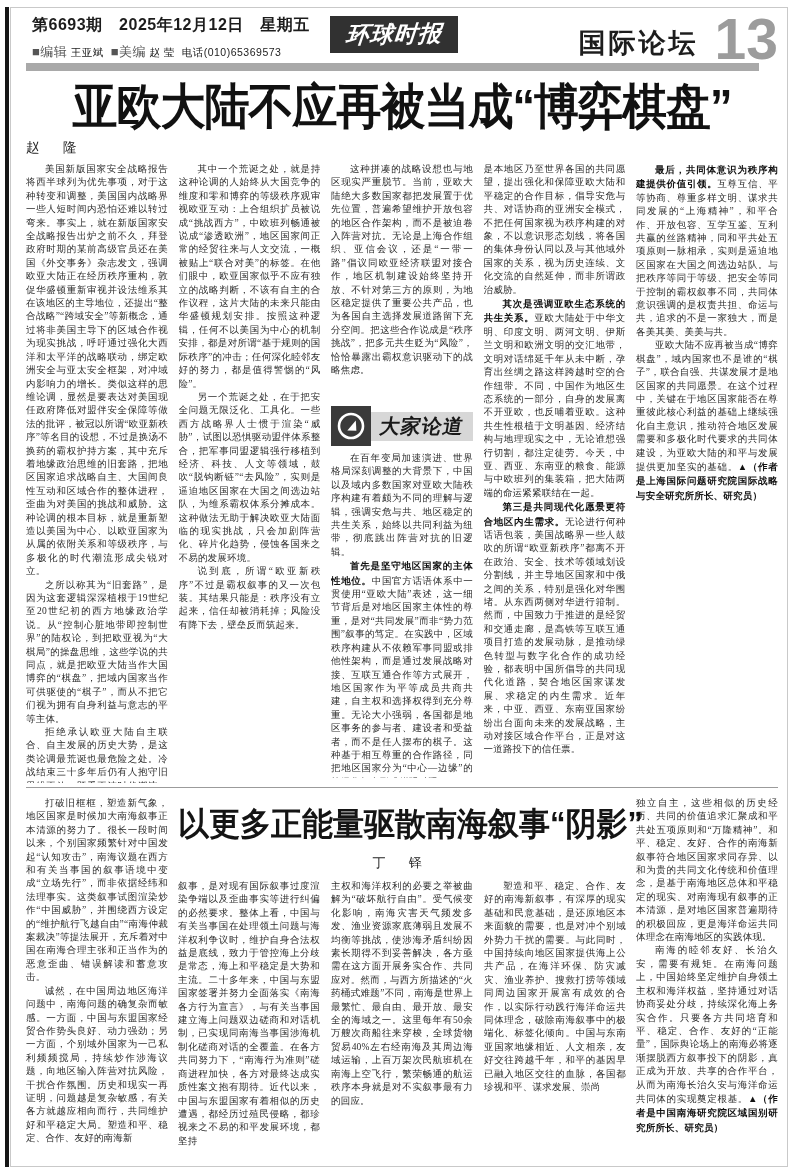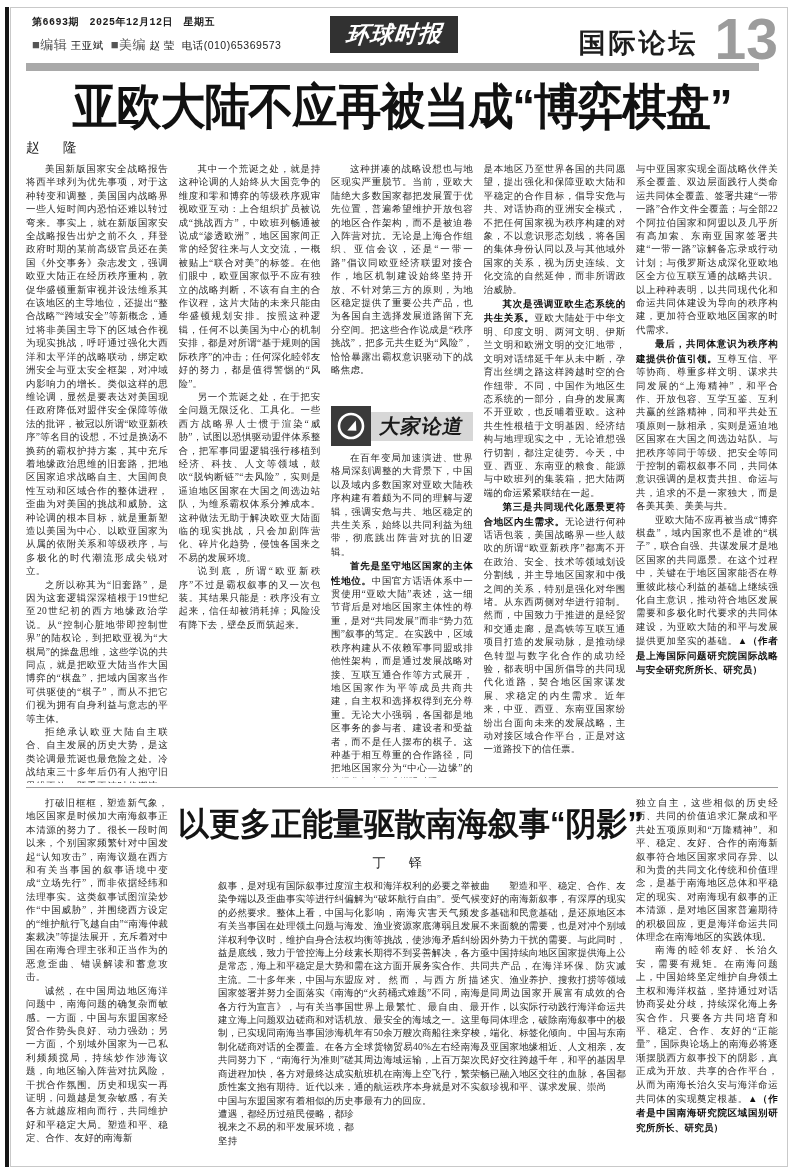--- a/index.html
+++ b/index.html
@@ -5,21 +5,21 @@
   html,body{margin:0;padding:0;background:#f2f2f0;}
   .sheet{position:relative;width:792px;height:1171px;background:#fff;overflow:hidden;
          font-family:"Liberation Serif","DejaVu Serif",serif;color:#262626;}
   .frame{position:absolute;left:10px;top:7px;right:4px;bottom:4px;border:1px solid #c9c9c9;}
   .spine{position:absolute;left:5px;top:7px;bottom:4px;width:4px;background:#161616;}
   .content{position:absolute;left:26px;top:15px;width:752px;height:1150px;}
 
   
   .masthead{position:absolute;left:0;top:0;width:752px;height:46px;}
   .issue-block{position:absolute;left:6px;top:0;width:300px;}
-  .issue-line{font-family:Liberation Mono, monospace;font-size:10px;font-weight:bold;color:#1c1c1c;letter-spacing:.5px;}
+  .issue-line{font-family:Liberation Sans, sans-serif;font-size:16px;font-weight:bold;color:#1c1c1c;letter-spacing:.5px;}
   .staff-line{margin-top:7px;font-family:"Liberation Sans","DejaVu Sans",sans-serif;font-size:10.5px;color:#222;letter-spacing:.5px;}
   .staff-line .sq{color:#555;font-size:13px;}
   .brand-box{position:absolute;left:304px;top:1px;width:128px;height:37px;background:#313131;
              display:flex;align-items:center;justify-content:center;}
   .brand-box span{color:#fff;font-size:23px;font-weight:bold;font-style:italic;letter-spacing:1px;
                   font-family:"Liberation Serif",serif;transform:skewX(-6deg) rotate(-1deg);}
   .section-block{position:absolute;right:0;top:0;width:230px;text-align:right;}
   .section-title{display:inline-block;vertical-align:top;margin-top:10px;margin-right:16px;
                  font-family:"Liberation Sans","DejaVu Sans",sans-serif;font-size:27px;font-weight:900;color:#1d1d1d;letter-spacing:3px;}
   .page-num{display:inline-block;font-family:"Liberation Sans","DejaVu Sans",sans-serif;
@@ -52,21 +52,21 @@
   .divider{position:absolute;left:0;top:772px;width:752px;border-top:1px solid #9b9b9b;}
 
   
   .a2{position:absolute;left:0;top:782px;width:752px;height:368px;display:flex;justify-content:space-between;}
   .a2 .sidecol{width:142px;height:100%;overflow:hidden;}
   .a2-mid{width:448px;display:flex;flex-direction:column;}
   .a2-headline{text-align:center;font-family:"Liberation Sans","DejaVu Sans",sans-serif;
                font-size:31px;font-weight:900;color:#141414;letter-spacing:0;white-space:nowrap;
                margin-top:6px;transform:scaleY(1.05);}
   .a2-byline{text-align:center;font-size:13px;color:#222;letter-spacing:10px;margin:9px 0 8px 0;}
-  .a2-midcols{flex:1;display:flex;justify-content:space-between;overflow:hidden;margin-left:40px;}
+  .a2-midcols{flex:1;display:flex;justify-content:space-between;overflow:hidden;}
   .a2-midcols .col{width:142px;}
 </style>
 </head>
 <body>
 
 <div class="sheet">
   <div class="spine"></div>
   <div class="frame"></div>
   <div class="content">
 
@@ -123,21 +123,20 @@
           <p class="ind">在百年变局加速演进、世界格局深刻调整的大背景下，中国以及域内多数国家对亚欧大陆秩序构建有着颇为不同的理解与逻辑，强调安危与共、地区稳定的共生关系，始终以共同利益为纽带，彻底跳出阵营对抗的旧逻辑。</p>
           <p class="ind"><b class="lead">首先是坚守地区国家的主体性地位。</b><span>中国官方话语体系中一贯使用“亚欧大陆”表述，这一细节背后是对地区国家主体性的尊重，是对“共同发展”而非“势力范围”叙事的笃定。在实践中，区域秩序构建从不依赖军事同盟或排他性架构，而是通过发展战略对接、互联互通合作等方式展开，地区国家作为平等成员共商共建，自主权和选择权得到充分尊重。无论大小强弱，各国都是地区事务的参与者、建设者和受益者，而不是任人摆布的棋子。这种基于相互尊重的合作路径，同把地区国家分为“中心—边缘”的等级化叙事形成鲜明对照。</span></p>
         </div>
       </div>
       <div class="col">
         <p>是本地区乃至世界各国的共同愿望，提出强化和保障亚欧大陆和平稳定的合作目标，倡导安危与共、对话协商的亚洲安全模式，不把任何国家视为秩序构建的对象，不以意识形态划线，将各国的集体身份认同以及与其他域外国家的关系，视为历史连续、文化交流的自然延伸，而非所谓政治威胁。</p>
         <p class="ind"><b class="lead">其次是强调亚欧生态系统的共生关系。</b><span>亚欧大陆处于中华文明、印度文明、两河文明、伊斯兰文明和欧洲文明的交汇地带，文明对话绵延千年从未中断，孕育出丝绸之路这样跨越时空的合作纽带。不同，中国作为地区生态系统的一部分，自身的发展离不开亚欧，也反哺着亚欧。这种共生性根植于文明基因、经济结构与地理现实之中，无论谁想强行切割，都注定徒劳。今天，中亚、西亚、东南亚的粮食、能源与中欧班列的集装箱，把大陆两端的命运紧紧联结在一起。</span></p>
         <p class="ind"><b class="lead">第三是共同现代化愿景更符合地区内生需求。</b><span>无论进行何种话语包装，美国战略界一些人鼓吹的所谓“欧亚新秩序”都离不开在政治、安全、技术等领域划设分割线，并主导地区国家和中俄之间的关系，特别是强化对华围堵。从东西两侧对华进行箝制。然而，中国致力于推进的是经贸和交通走廊，是高铁等互联互通项目打造的发展动脉，是推动绿色转型与数字化合作的成功经验，都表明中国所倡导的共同现代化道路，契合地区国家谋发展、求稳定的内生需求。近年来，中亚、西亚、东南亚国家纷纷出台面向未来的发展战略，主动对接区域合作平台，正是对这一道路投下的信任票。</span></p>
       </div>
       <div class="col">
-        <p>与中亚国家实现全面战略伙伴关系全覆盖、双边层面践行人类命运共同体全覆盖、签署共建“一带一路”合作文件全覆盖；与全部22个阿拉伯国家和阿盟以及几乎所有高加索、东南亚国家签署共建“一带一路”谅解备忘录或行动计划；与俄罗斯达成深化亚欧地区全方位互联互通的战略共识。以上种种表明，以共同现代化和命运共同体建设为导向的秩序构建，更加符合亚欧地区国家的时代需求。</p>
         <p class="ind"><b class="lead">最后，共同体意识为秩序构建提供价值引领。</b><span>互尊互信、平等协商、尊重多样文明、谋求共同发展的“上海精神”，和平合作、开放包容、互学互鉴、互利共赢的丝路精神，同和平共处五项原则一脉相承，实则是逼迫地区国家在大国之间选边站队。与把秩序等同于等级、把安全等同于控制的霸权叙事不同，共同体意识强调的是权责共担、命运与共，追求的不是一家独大，而是各美其美、美美与共。</span></p>
         <p class="ind"><span>亚欧大陆不应再被当成“博弈棋盘”，域内国家也不是谁的“棋子”，联合自强、共谋发展才是地区国家的共同愿景。在这个过程中，关键在于地区国家能否在尊重彼此核心利益的基础上继续强化自主意识，推动符合地区发展需要和多极化时代要求的共同体建设，为亚欧大陆的和平与发展提供更加坚实的基础。</span><b class="attr">▲（作者是上海国际问题研究院国际战略与安全研究所所长、研究员）</b></p>
       </div>
     </div>
 
     <div class="divider"></div>
 
     <div class="a2">
       <div class="sidecol col">
         <p class="ind">打破旧框框，塑造新气象，地区国家是时候加大南海叙事正本清源的努力了。很长一段时间以来，个别国家频繁针对中国发起“认知攻击”，南海议题在西方和有关当事国的叙事语境中变成“立场先行”，而非依据经纬和法理事实。这类叙事试图渲染炒作“中国威胁”，并围绕西方设定的“维护航行飞越自由”“南海仲裁案裁决”等提法展开，充斥着对中国在南海合理主张和正当作为的恶意歪曲、错误解读和蓄意攻击。</p>

